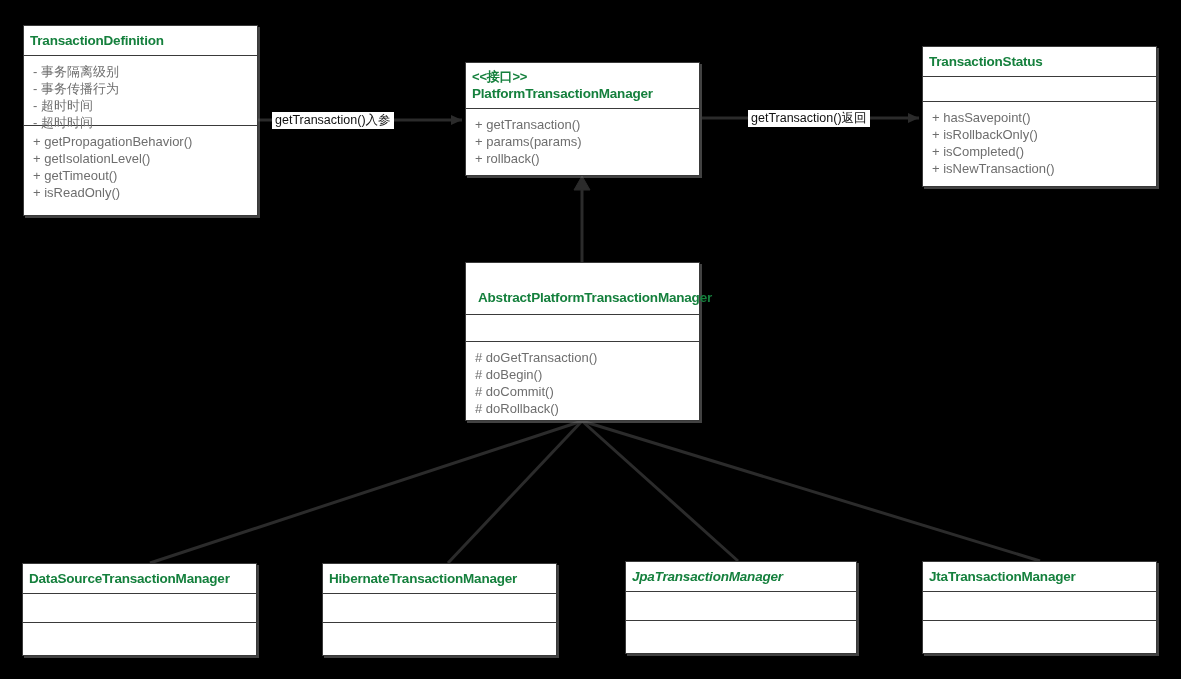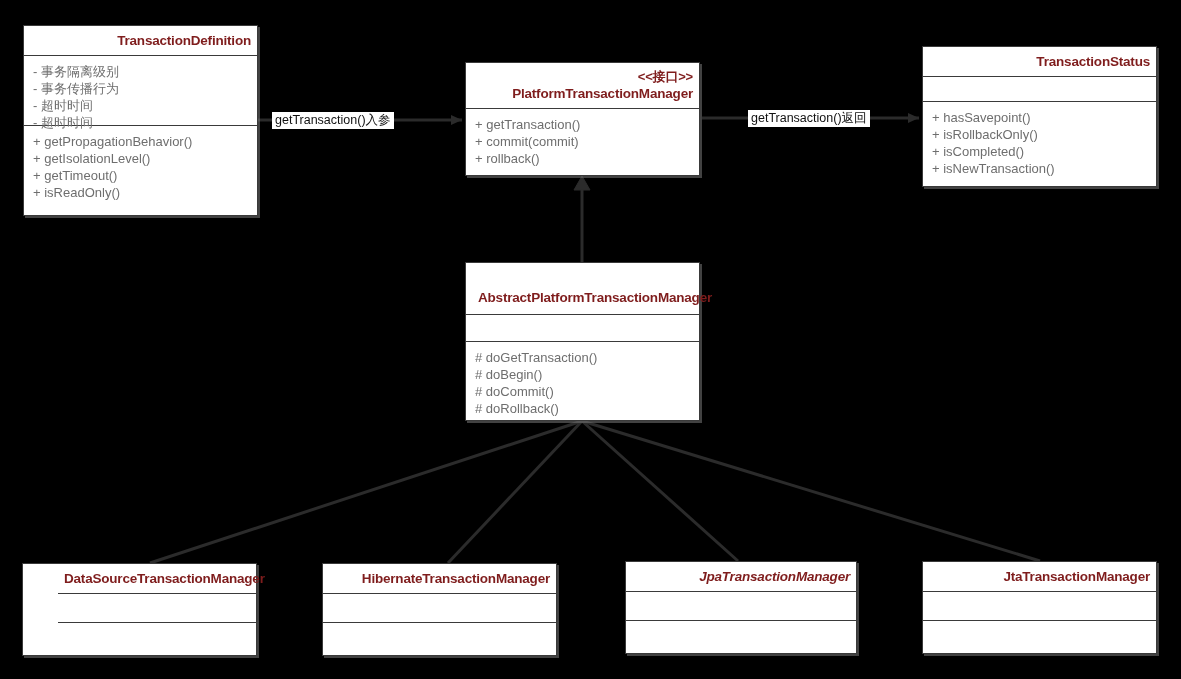--- a/index.html
+++ b/index.html
@@ -27,23 +27,23 @@
   
   .uml-box {
     position: absolute;
     background: #ffffff;
     border: 1px solid #3a3a3a;
     box-sizing: border-box;
     box-shadow: 2px 2px 0 0 rgba(120,120,120,0.55);
     z-index: 5;
   }
   .uml-title {
-    text-align: right;
+    text-align: left;
     font-weight: bold;
-    color: #7f1d1d;
+    color: #15803d;
     font-size: 13.5px;
     line-height: 17px;
     padding: 6px 6px 6px 6px;
     box-sizing: border-box;
     letter-spacing: -0.2px;
   }
   .uml-title .stereo {
     display: block;
     font-weight: bold;
     font-size: 13px;
@@ -124,21 +124,21 @@
     </div>
   </div>
 
   <div class="uml-box" style="left:465px; top:62px; width:235px; height:114px;">
     <div class="uml-title">
       <span class="stereo">&lt;&lt;接口&gt;&gt;</span>
       <span class="cname">PlatformTransactionManager</span>
     </div>
     <div class="uml-compartment uml-sep">
       <div class="uml-row">+  getTransaction()</div>
-      <div class="uml-row">+  commit(commit)</div>
+      <div class="uml-row">+  params(params)</div>
       <div class="uml-row">+  rollback()</div>
     </div>
   </div>
 
   <div class="uml-box" style="left:922px; top:46px; width:235px; height:141px;">
     <div class="uml-title">
       <span class="cname">TransactionStatus</span>
     </div>
     <div class="uml-compartment uml-sep empty" style="height:25px;"></div>
     <div class="uml-compartment uml-sep">
@@ -155,21 +155,21 @@
     </div>
     <div class="uml-compartment uml-sep empty" style="height:27px;"></div>
     <div class="uml-compartment uml-sep">
       <div class="uml-row">#  doGetTransaction()</div>
       <div class="uml-row">#  doBegin()</div>
       <div class="uml-row">#  doCommit()</div>
       <div class="uml-row">#  doRollback()</div>
     </div>
   </div>
 
-  <div class="uml-box" style="left:22px; top:563px; width:235px; height:93px;padding-left:35px;">
+  <div class="uml-box" style="left:22px; top:563px; width:235px; height:93px;">
     <div class="uml-title">
       <span class="cname">DataSourceTransactionManager</span>
     </div>
     <div class="uml-compartment uml-sep empty" style="height:29px;"></div>
     <div class="uml-compartment uml-sep empty" style="height:32px;"></div>
   </div>
 
   <div class="uml-box" style="left:322px; top:563px; width:235px; height:93px;">
     <div class="uml-title">
       <span class="cname">HibernateTransactionManager</span>

